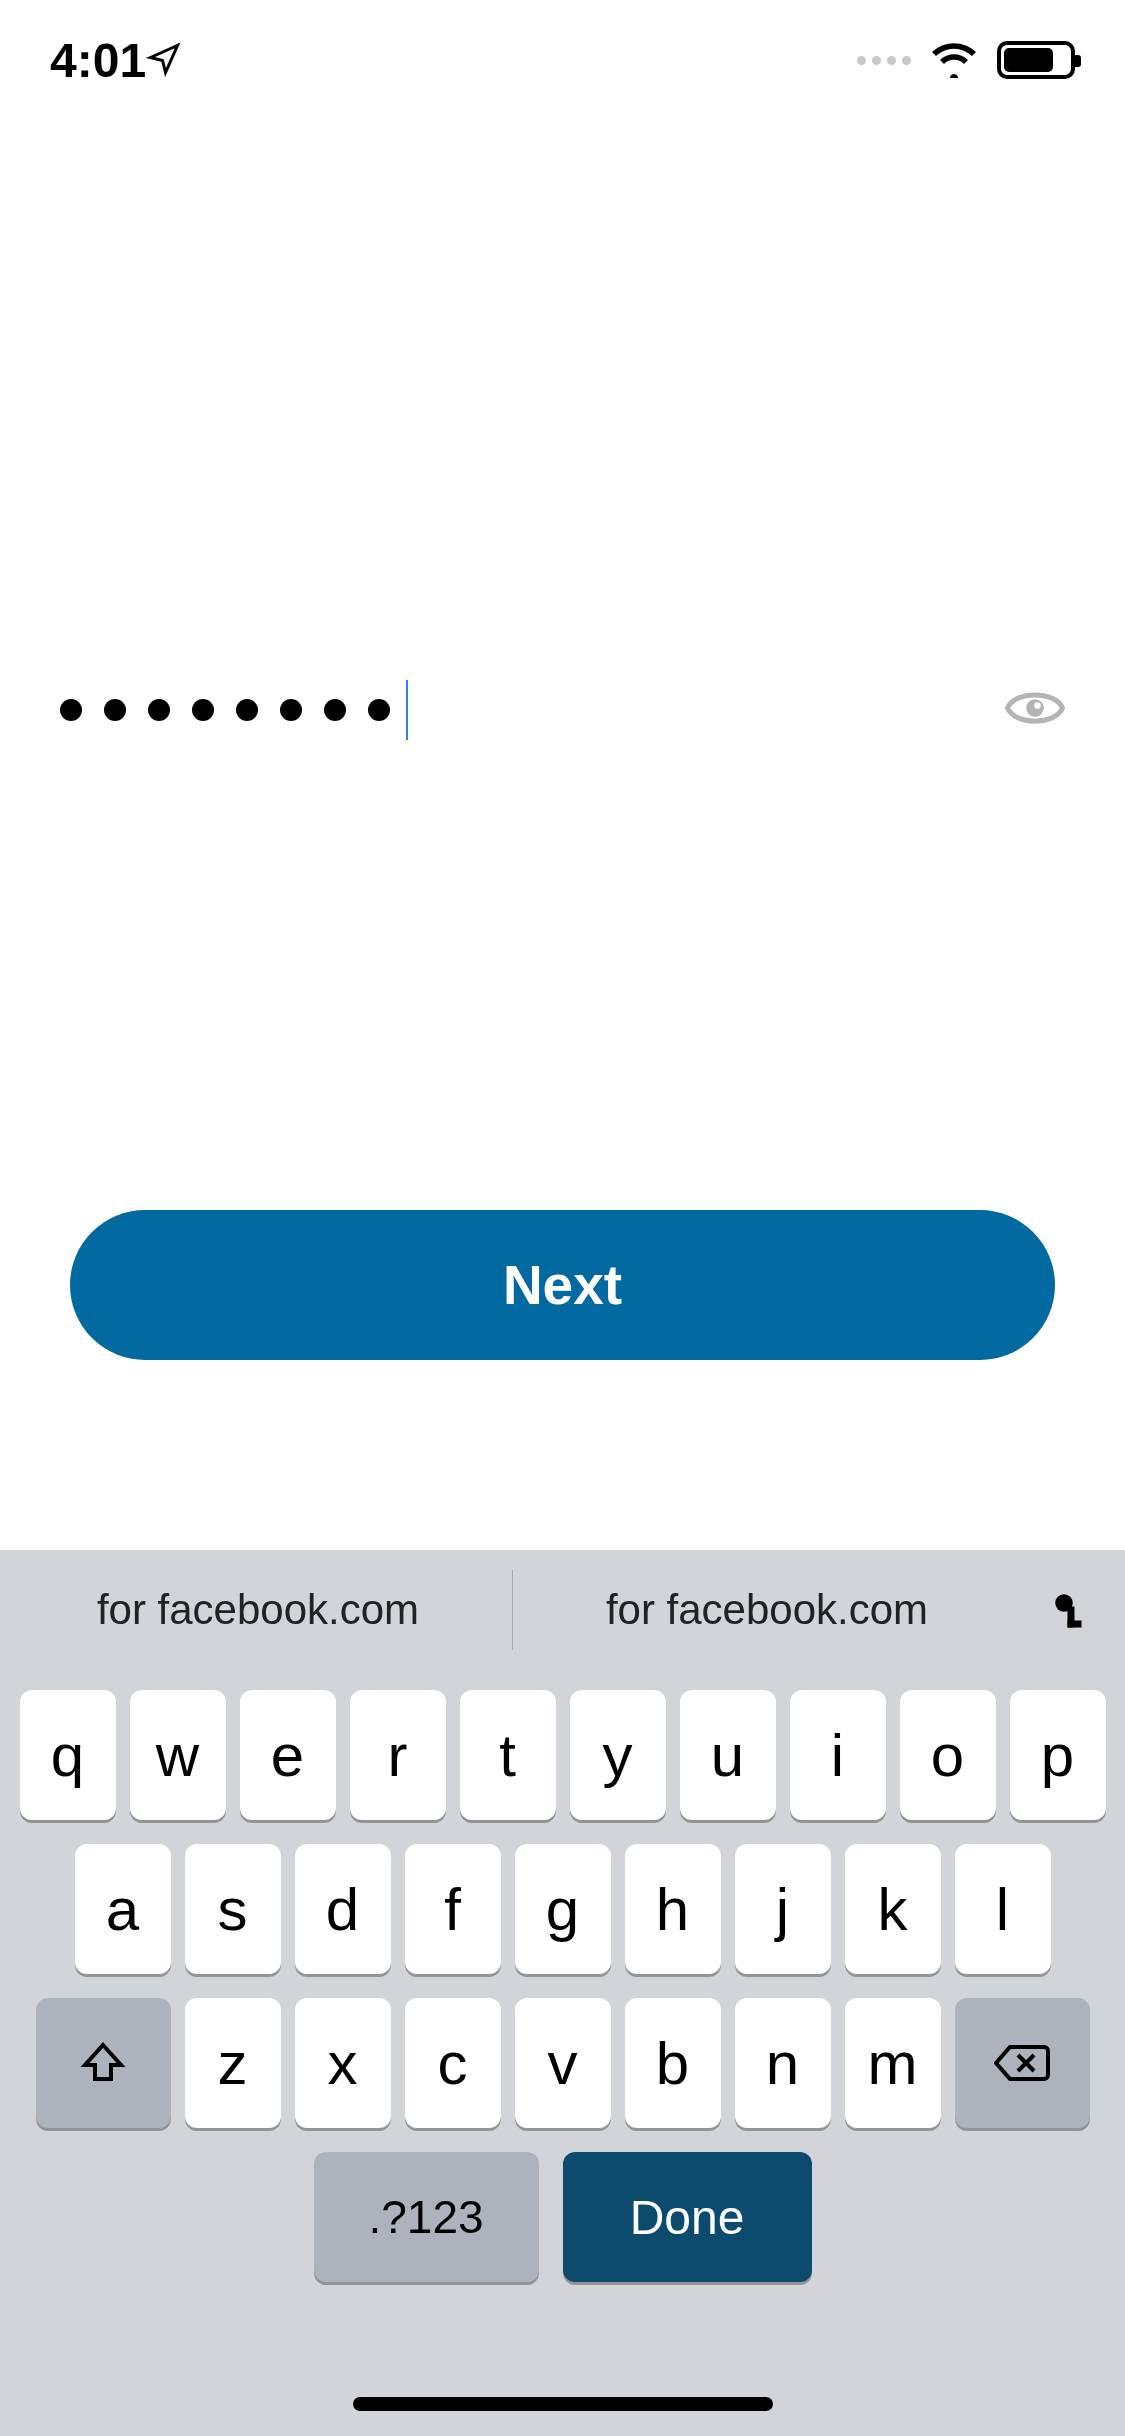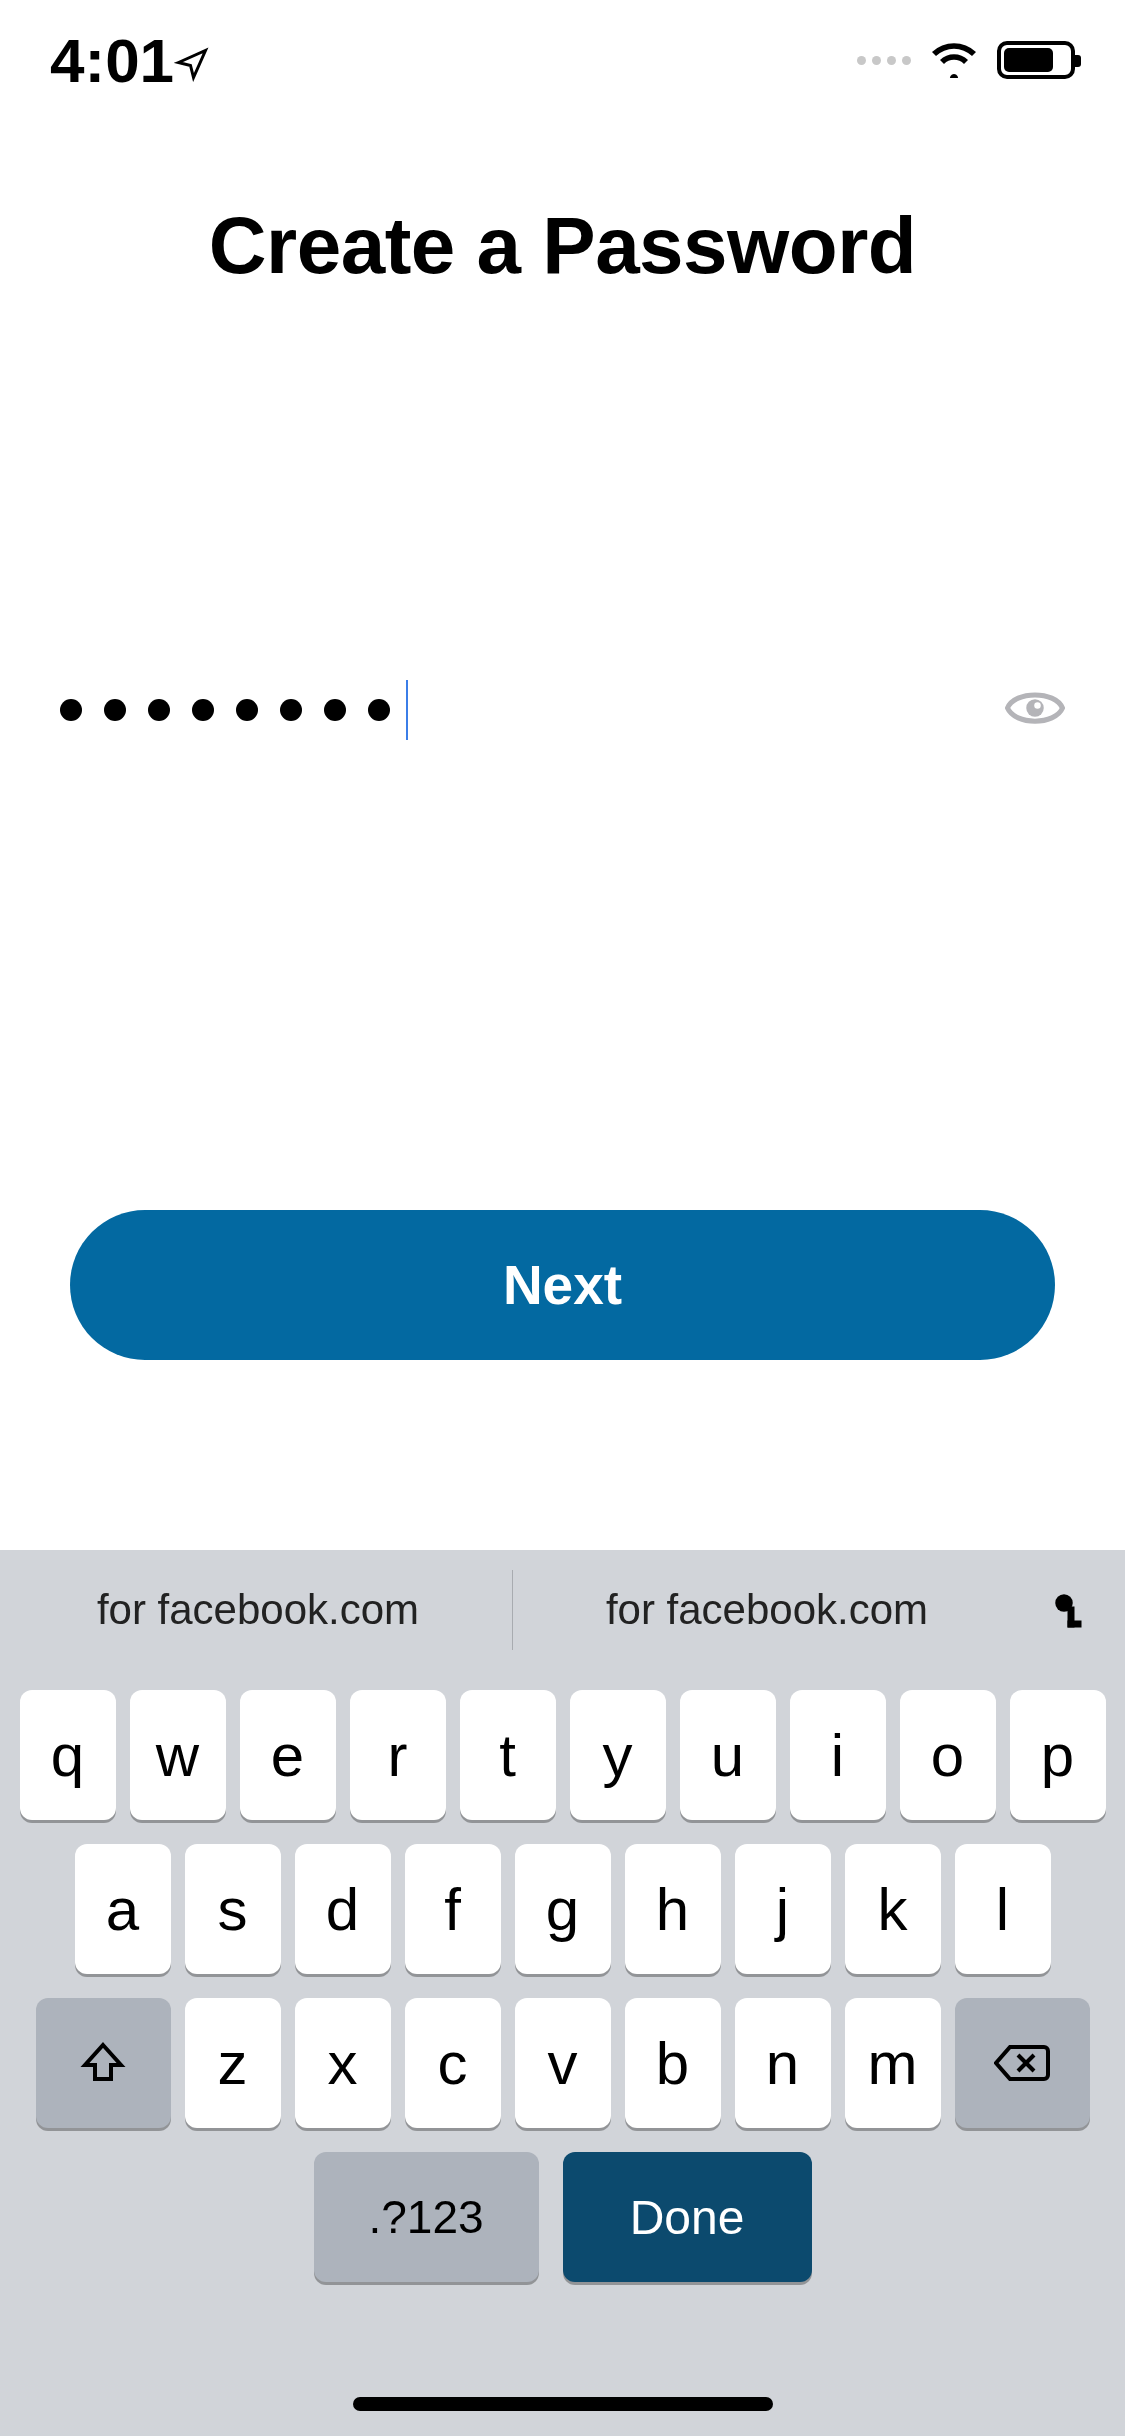--- a/index.html
+++ b/index.html
@@ -17,21 +17,21 @@
     height: 120px;
     display: flex;
     align-items: center;
     justify-content: space-between;
     padding: 0 50px;
   }
   .status-left {
     display: flex;
     align-items: flex-start;
     gap: 0;
-    font-size: 62px;
+    font-size: 48px;
     font-weight: 600;
   }
   .status-right {
     display: flex;
     align-items: center;
     gap: 18px;
   }
   .dots {
     display: flex;
     gap: 6px;
@@ -245,21 +245,20 @@
         <path d="M1 7 a16 16 0 0 1 22 0 l-2 2 a13 13 0 0 0 -18 0 Z"></path>
       </svg>
     </span>
     <div class="battery">
       <div class="level"></div>
     </div>
   </div>
 </div>
 
 <div class="content">
-  <h1 class="title">Create a Password</h1>
 </div>
 
 <div class="password-row">
   <div class="password-dots" id="password-dots">
       <span></span>
       <span></span>
       <span></span>
       <span></span>
       <span></span>
       <span></span>

